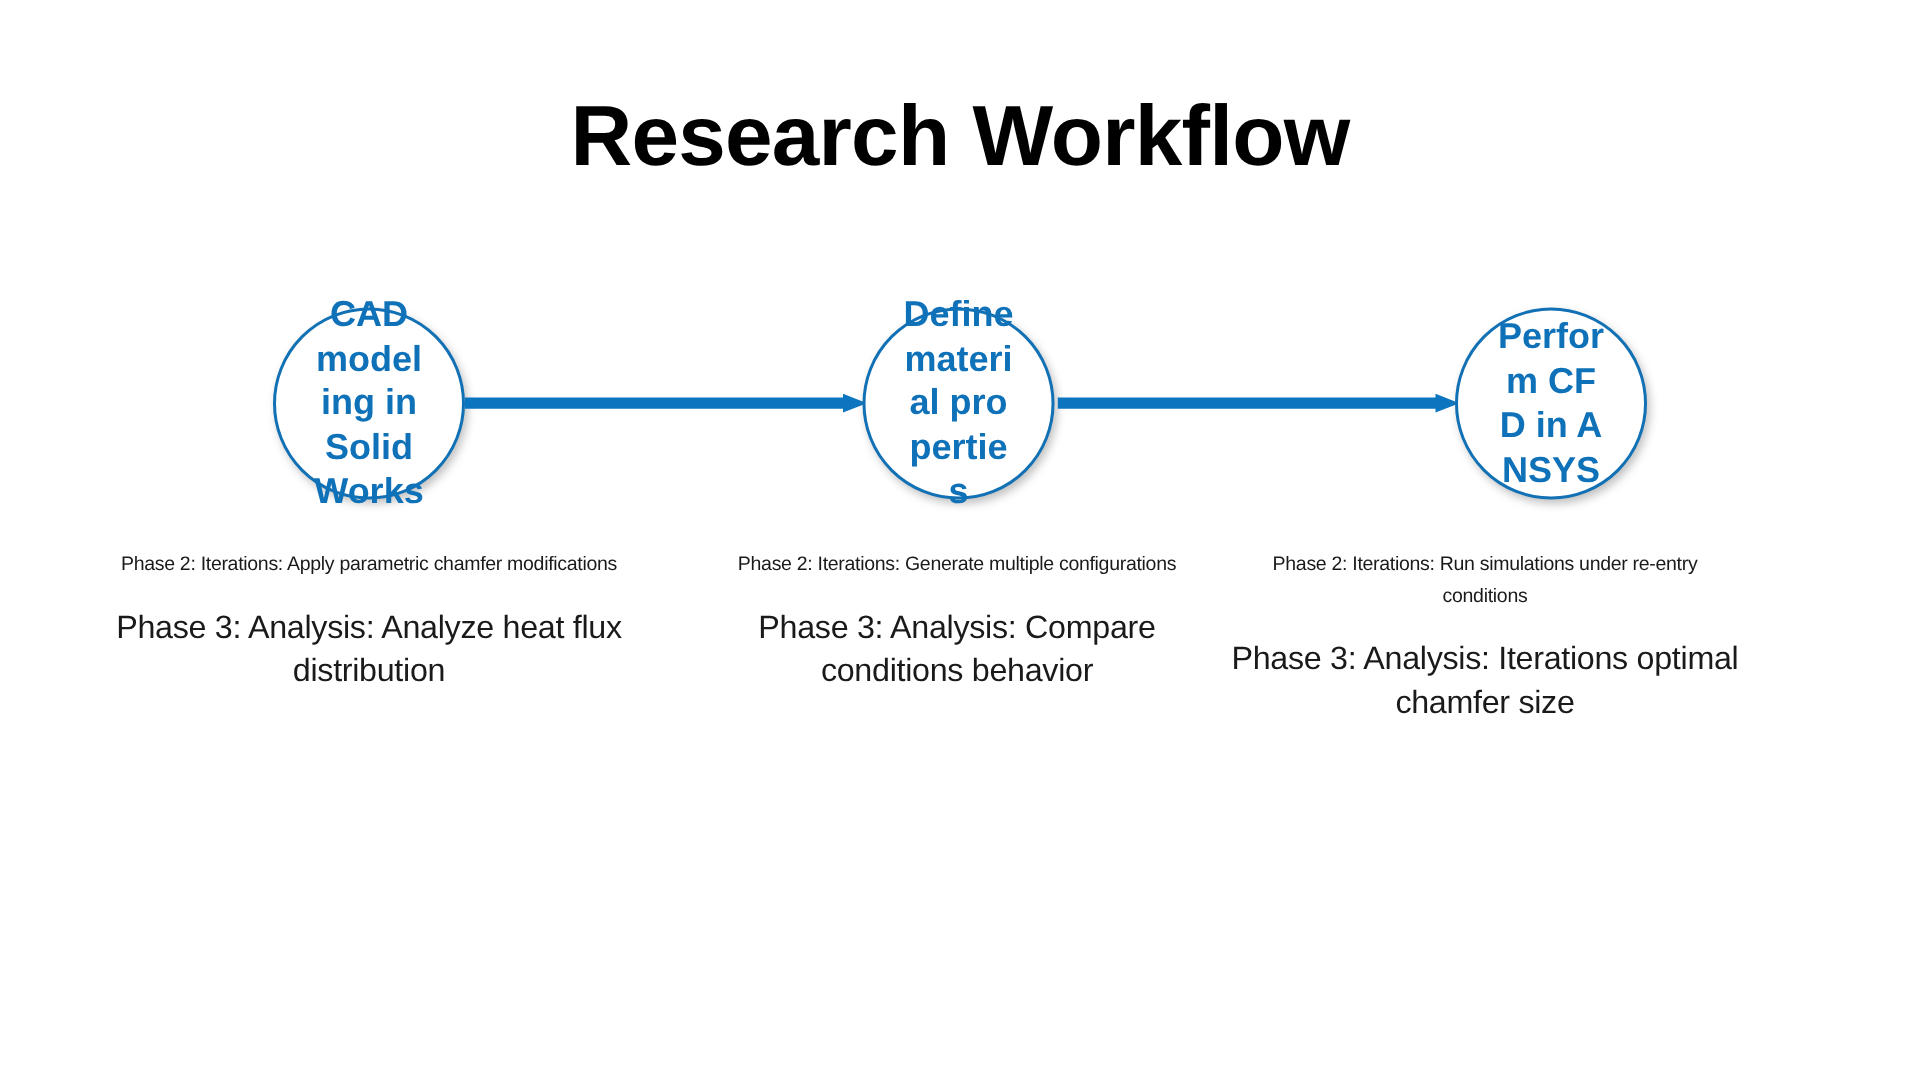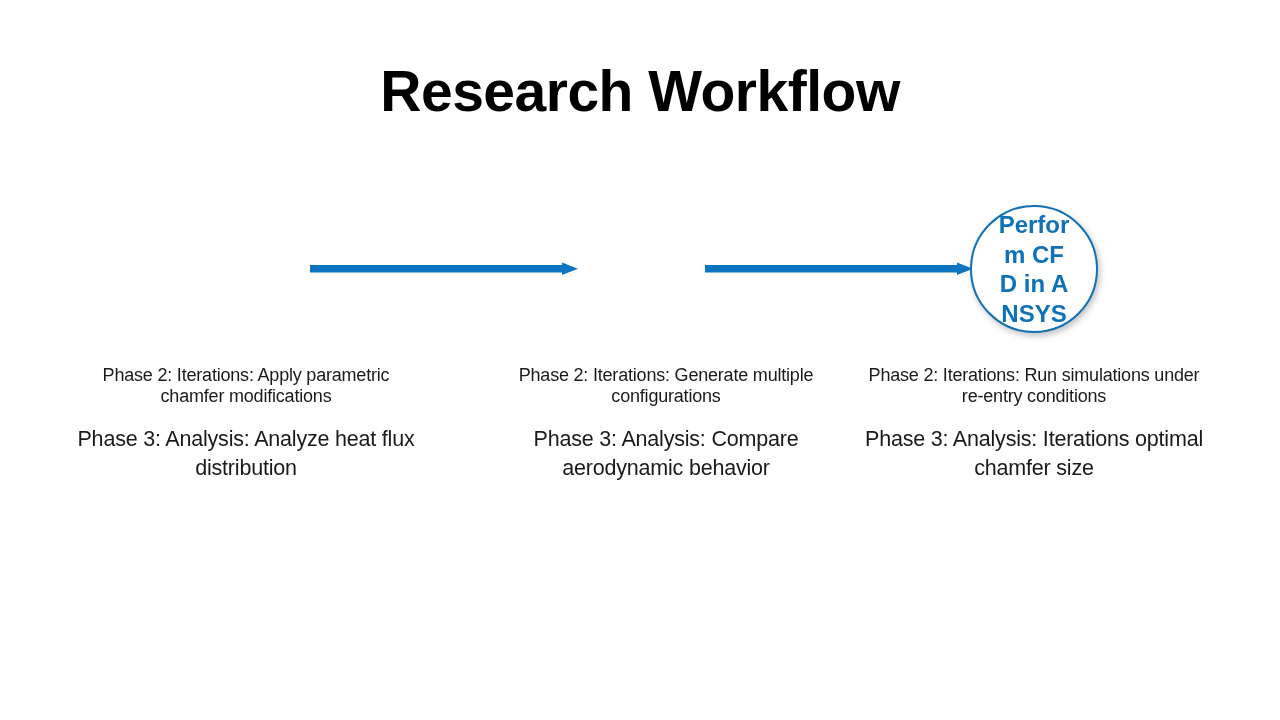--- a/index.html
+++ b/index.html
@@ -90,25 +90,25 @@
   .arrow svg { display: block; }
 
   
   .caption-block {
     position: absolute;
     top: 365px;
     width: 340px;
     text-align: center;
   }
   #caption-block-1 { left: 76px; }
-  #caption-block-2 { left: 496px; }
-  #caption-block-3 { left: 864px; }
+  #caption-block-2 { left: 468px; }
+  #caption-block-3 { left: 820px; }
 
   .caption-phase2 {
-    font-size: 18px;
+    font-size: 13px;
     line-height: 21px;
     color: #1A1A1A;
     font-weight: normal;
     letter-spacing: -0.2px;
   }
   .caption-phase3 {
     font-size: 21.5px;
     line-height: 29px;
     color: #1A1A1A;
     font-weight: normal;
@@ -116,30 +116,38 @@
     margin-top: 18px;
   }
 </style>
 </head>
 <body>
 
 <div id="slide">
 
   <div id="slide-title">Research Workflow</div>
 
+  <div class="node-group" id="node-group-1">
+    <div class="node-circle"></div>
+    <div class="node-label">CAD modeling in SolidWorks</div>
+  </div>
 
   <div class="arrow" id="arrow-1">
     <svg width="268" height="30" viewBox="0 0 268 30" xmlns="http://www.w3.org/2000/svg">
       <g filter="">
         <rect x="0" y="11" width="254" height="7.5" fill="#0C75BF"></rect>
         <polygon points="252,8.5 268,14.8 252,21 " fill="#0C75BF"></polygon>
       </g>
     </svg>
   </div>
 
+  <div class="node-group" id="node-group-2">
+    <div class="node-circle"></div>
+    <div class="node-label">Define material properties</div>
+  </div>
 
   <div class="arrow" id="arrow-2">
     <svg width="268" height="30" viewBox="0 0 268 30" xmlns="http://www.w3.org/2000/svg">
       <g>
         <rect x="0" y="11" width="254" height="7.5" fill="#0C75BF"></rect>
         <polygon points="252,8.5 268,14.8 252,21 " fill="#0C75BF"></polygon>
       </g>
     </svg>
   </div>
 
@@ -148,21 +156,21 @@
     <div class="node-label">Perform CFD in ANSYS</div>
   </div>
 
   <div class="caption-block" id="caption-block-1">
     <div class="caption-phase2">Phase 2: Iterations: Apply parametric chamfer modifications</div>
     <div class="caption-phase3">Phase 3: Analysis: Analyze heat flux distribution</div>
   </div>
 
   <div class="caption-block" id="caption-block-2">
     <div class="caption-phase2">Phase 2: Iterations: Generate multiple configurations</div>
-    <div class="caption-phase3">Phase 3: Analysis: Compare aerodynamic behavior</div>
+    <div class="caption-phase3">Phase 3: Analysis: Compare conditions behavior</div>
   </div>
 
   <div class="caption-block" id="caption-block-3">
     <div class="caption-phase2">Phase 2: Iterations: Run simulations under re-entry conditions</div>
     <div class="caption-phase3">Phase 3: Analysis: Iterations optimal chamfer size</div>
   </div>
 
 </div>
 
 </body></html>

